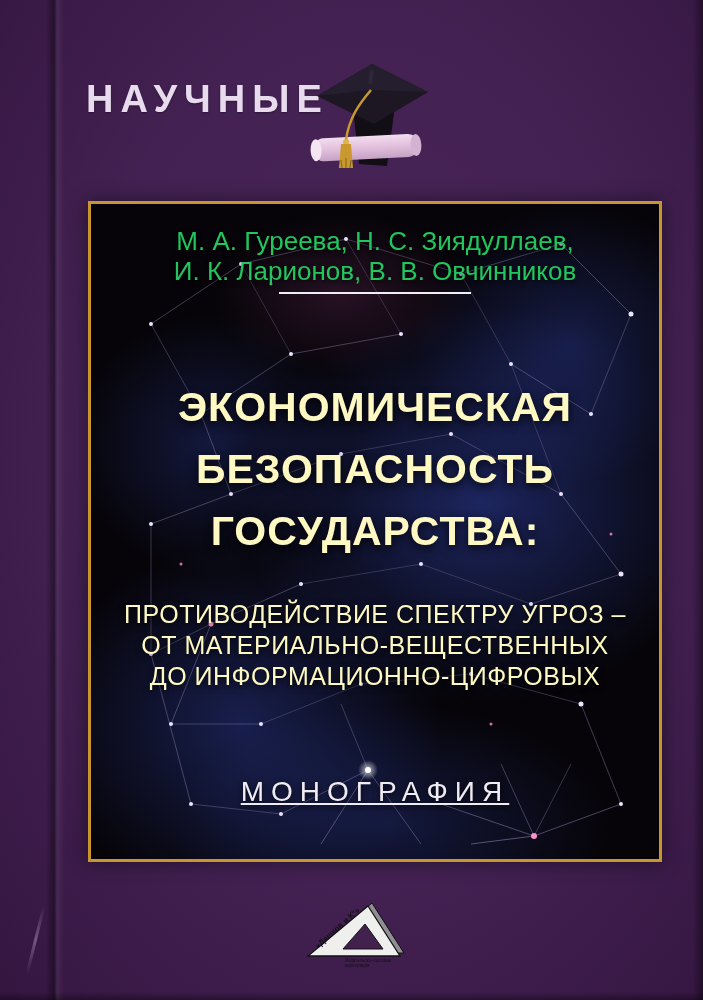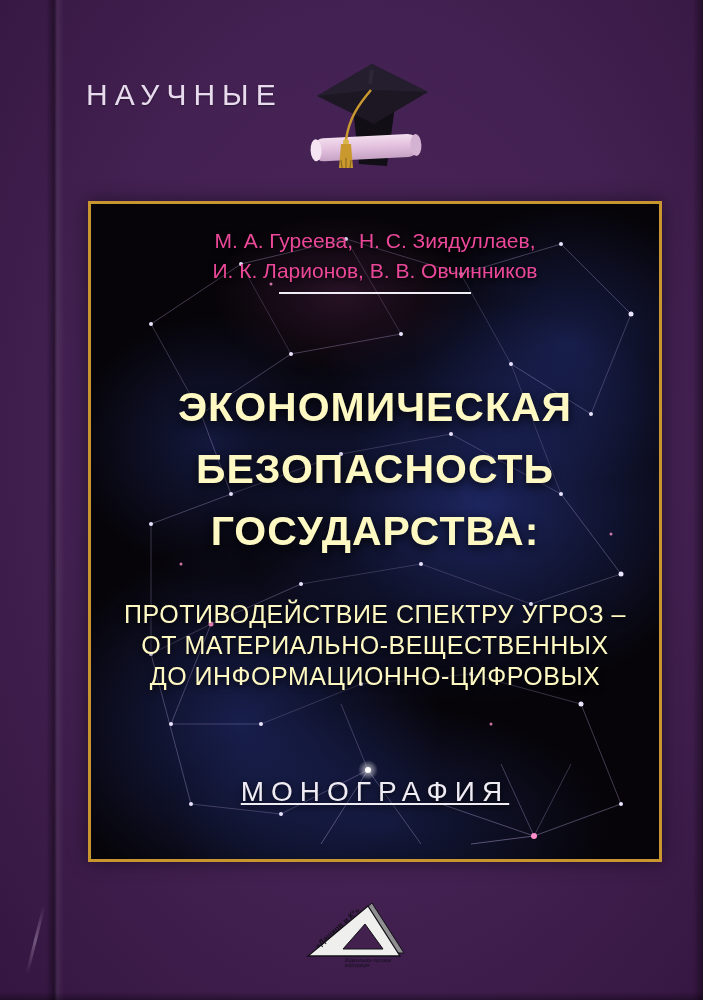--- a/index.html
+++ b/index.html
@@ -26,38 +26,38 @@
     background:linear-gradient(0deg, rgba(0,0,0,.35), rgba(0,0,0,0));
   }
   .scratch{
     position:absolute;left:34px;top:905px;width:3px;height:70px;
     background:linear-gradient(180deg, rgba(225,205,235,0) , rgba(225,205,235,.35), rgba(225,205,235,0));
     transform:rotate(14deg);border-radius:2px;
   }
   
   .series-left,.series-right{
     position:absolute;top:78px;
-    color:#e8dbee;font-size:30px;font-weight:400;letter-spacing:7px;
+    color:#e8dbee;font-size:38px;font-weight:700;letter-spacing:7px;
     text-shadow:0 1px 2px rgba(0,0,0,.35);
     white-space:nowrap;
   }
   .series-left{left:86px;}
   .series-right{right:50px;}
   .cap-icon{position:absolute;left:299px;top:50px;width:132px;height:122px;}
   
   .panel{
     position:absolute;left:88px;top:201px;width:568px;height:655px;
     border:3px solid #c9952f;box-sizing:content-box;
     background:#060408;
     box-shadow:inset 0 0 0 1px rgba(0,0,0,.7), 0 0 18px rgba(0,0,0,.45);
   }
   .plexus{position:absolute;left:0;top:0;width:568px;height:655px;}
   .panel-text{position:absolute;left:0;width:100%;text-align:center;color:#fef9c3;}
   .authors{
-    top:22px;font-size:21px;line-height:30px;font-weight:400;color:#ec4899;
+    top:22px;font-size:26px;line-height:30px;font-weight:400;color:#22c55e;
     text-shadow:0 2px 5px rgba(0,0,0,.8);
   }
   .authors-divider{
     position:absolute;left:50%;top:88px;width:192px;height:2px;margin-left:-96px;
     background:#f1edf4;
   }
   .book-title{
     top:172px;font-size:41px;line-height:62px;font-weight:700;letter-spacing:1px;
     text-shadow:0 3px 10px rgba(0,0,0,.85);
   }

